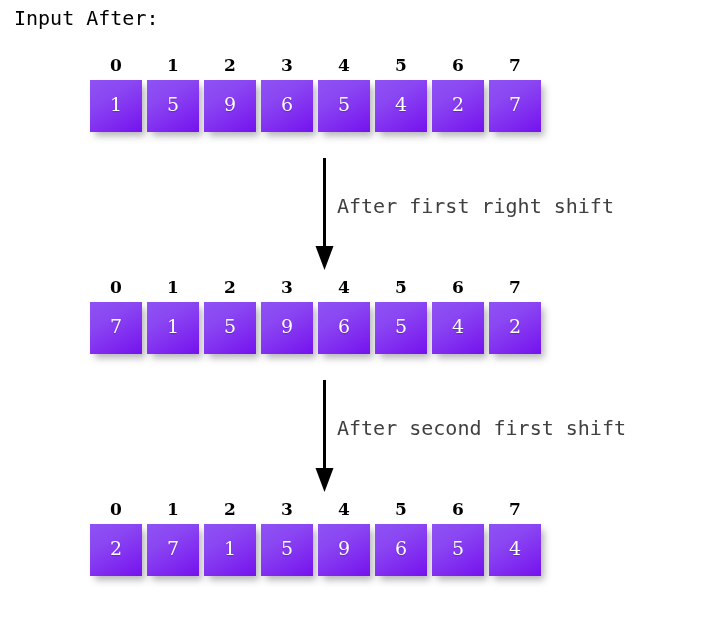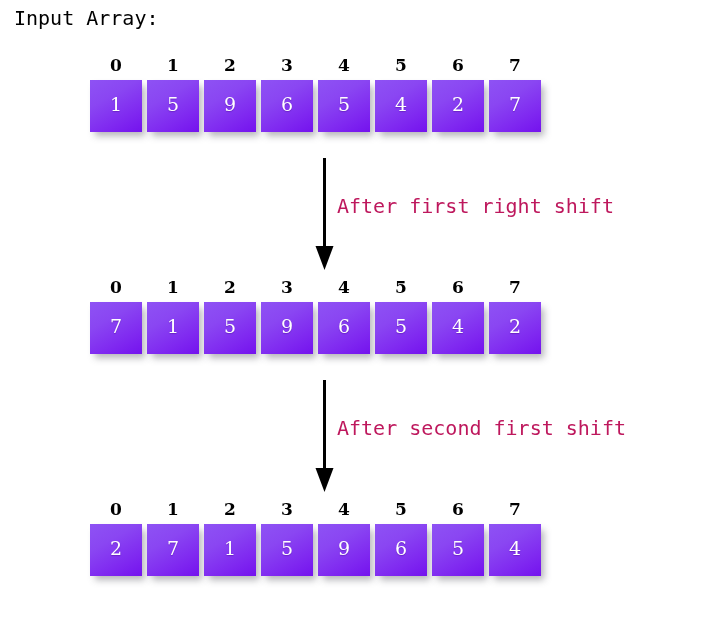--- a/index.html
+++ b/index.html
@@ -89,30 +89,30 @@
   #arrow-1 { top: 380px; height: 112px; }
   .arrow svg { display: block; }
 
   
   .arrow-caption {
     position: absolute;
     left: 337px;
     font-family: "DejaVu Sans Mono", "Liberation Mono", monospace;
     font-size: 20px;
     line-height: 24px;
-    color: #be185d;
+    color: #404040;
     white-space: pre;
   }
   #arrow-caption-0 { top: 194px; }
   #arrow-caption-1 { top: 416px; }
 </style>
 </head>
 <body>
 
-<div id="page-title">Input Array:</div>
+<div id="page-title">Input After:</div>
 
 <div class="array-row" id="array-row-0">
   <div class="index-strip">
     <div class="index-label" style="left:0px">0</div>
     <div class="index-label" style="left:57px">1</div>
     <div class="index-label" style="left:114px">2</div>
     <div class="index-label" style="left:171px">3</div>
     <div class="index-label" style="left:228px">4</div>
     <div class="index-label" style="left:285px">5</div>
     <div class="index-label" style="left:342px">6</div>

